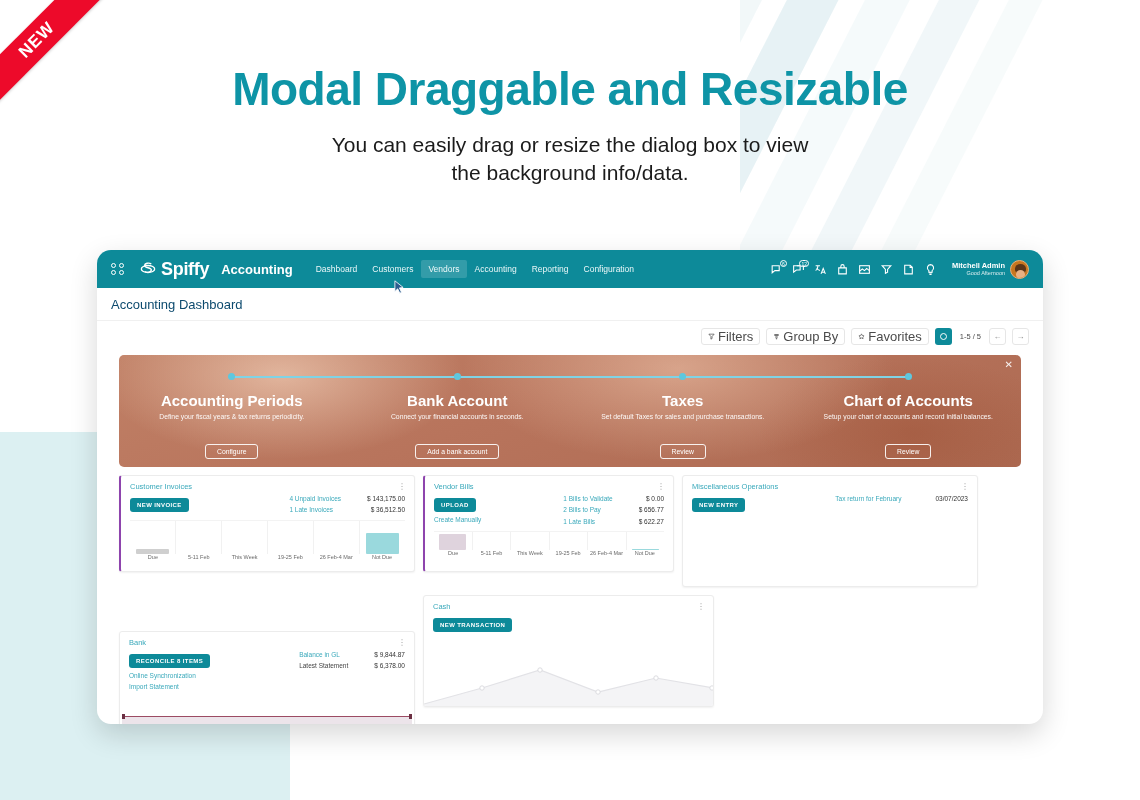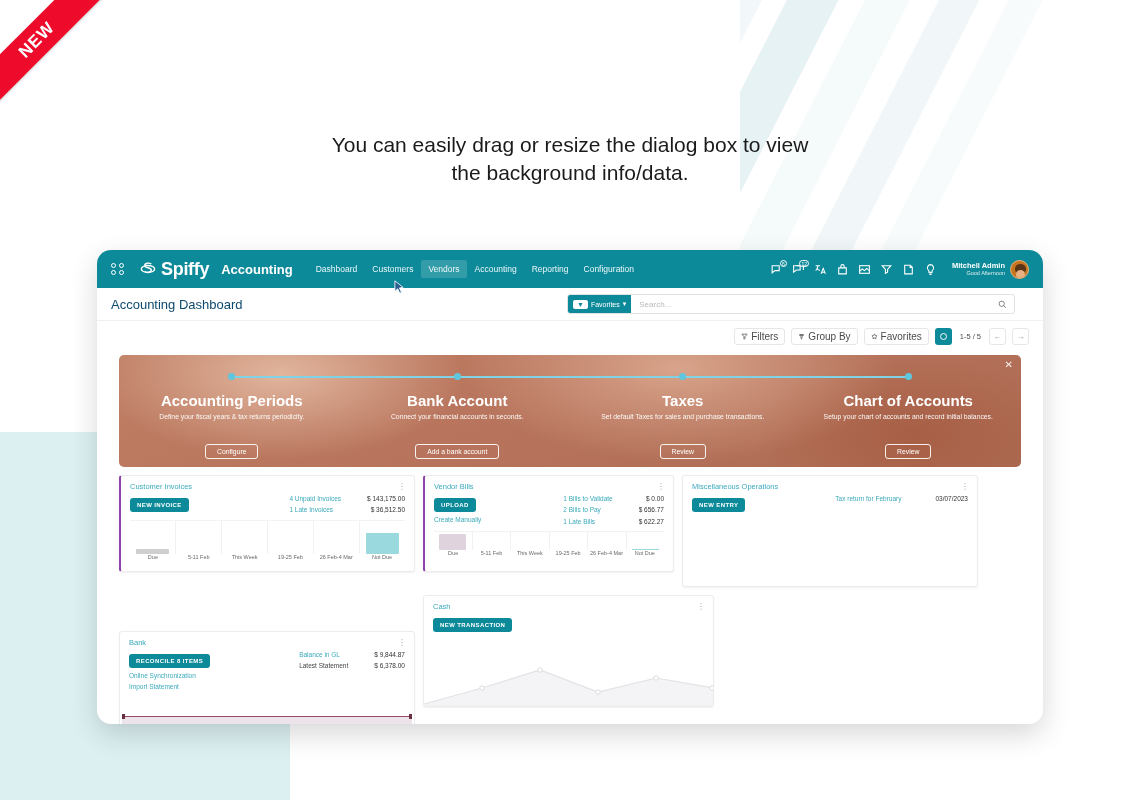--- a/index.html
+++ b/index.html
@@ -83,21 +83,21 @@
                display:flex; align-items:center; border:1px solid #e3e3e3; border-radius:3px; background:#fff; }
   .fav-chip { display:flex; align-items:center; gap:3px; background:#0d8a99; color:#fff;
               font-size:7px; height:18px; padding:0 5px; border-radius:2px 0 0 2px; }
   .fav-chip .cap { background:#fff; color:#0d8a99; font-size:7px; padding:1px 4px; border-radius:2px; }
   .search-input { flex:1; font-size:8px; color:#b9b9b9; padding-left:8px; }
   .search-mag { padding-right:7px; color:#777; display:flex; }
 
   
   .toolbar { height:30px; display:flex; align-items:center; justify-content:flex-end;
              padding:0 14px; gap:6px; }
-  .tb-btn { display:flex; align-items:center; gap:3px; font-size:10px; color:#4b4b4b;
+  .tb-btn { display:flex; align-items:center; gap:3px; font-size:13px; color:#4b4b4b;
             border:1px solid #e6e6e6; border-radius:3px; height:17px; padding:0 6px; background:#fff; }
   .tb-sq { width:17px; height:17px; background:#0d8a99; border-radius:3px;
            display:flex; align-items:center; justify-content:center; color:#fff; }
   .tb-count { font-size:7.5px; color:#4b4b4b; padding:0 2px; }
   .tb-nav { width:17px; height:17px; border:1px solid #e6e6e6; border-radius:3px;
             display:flex; align-items:center; justify-content:center; color:#8a8a8a; font-size:8px; background:#fff;}
 
   
   .banner { margin:4px 22px 0 22px; height:112px; border-radius:5px; position:relative;
             overflow:hidden; color:#fff;
@@ -162,20 +162,21 @@
       <i></i>
       <i></i>
       <i></i>
   </div>
   <div class="bg-blob"></div>
 
   <div class="ribbon">
     <span>NEW</span>
   </div>
 
+  <div class="headline">Modal Draggable and Resizable</div>
   <div class="subhead">
     <span class="l1">You can easily drag or resize the dialog box to view</span>
     <span class="l2">the background info/data.</span>
   </div>
 
   <div class="app">
 
     <div class="navbar">
       <div class="grid-icon">
           <b></b>
@@ -259,34 +260,20 @@
         </div>
       </div>
 
       <svg class="cursor-arrow" viewBox="0 0 12 17">
         <path d="M1 1l10 8-4.5.6L9 15l-2 1-2.6-5.3L1 14z" fill="#2c5d8f" stroke="#fff" stroke-width="1"></path>
       </svg>
     </div>
 
     <div class="crumbrow">
       <div class="crumb">Accounting Dashboard</div>
-      <div class="searchbox">
-        <div class="fav-chip">
-          <span class="cap">▼</span>
-          <span>Favorites</span>
-          <span>▾</span>
-        </div>
-        <div class="search-input">Search...</div>
-        <div class="search-mag">
-          <svg width="9" height="9" viewBox="0 0 24 24" fill="none" stroke="#777" stroke-width="2.4">
-              <circle cx="10" cy="10" r="7"></circle>
-              <path d="M15 15l6 6"></path>
-            </svg>
-        </div>
-      </div>
     </div>
 
     <div class="toolbar">
       <div class="tb-btn">
         <svg width="7" height="7" viewBox="0 0 24 24" fill="none" stroke="#4b4b4b" stroke-width="2.4">
             <path d="M3 4h18l-7 8v7l-4 2v-9z"></path>
           </svg>
         <span>Filters</span>
       </div>
       <div class="tb-btn">

